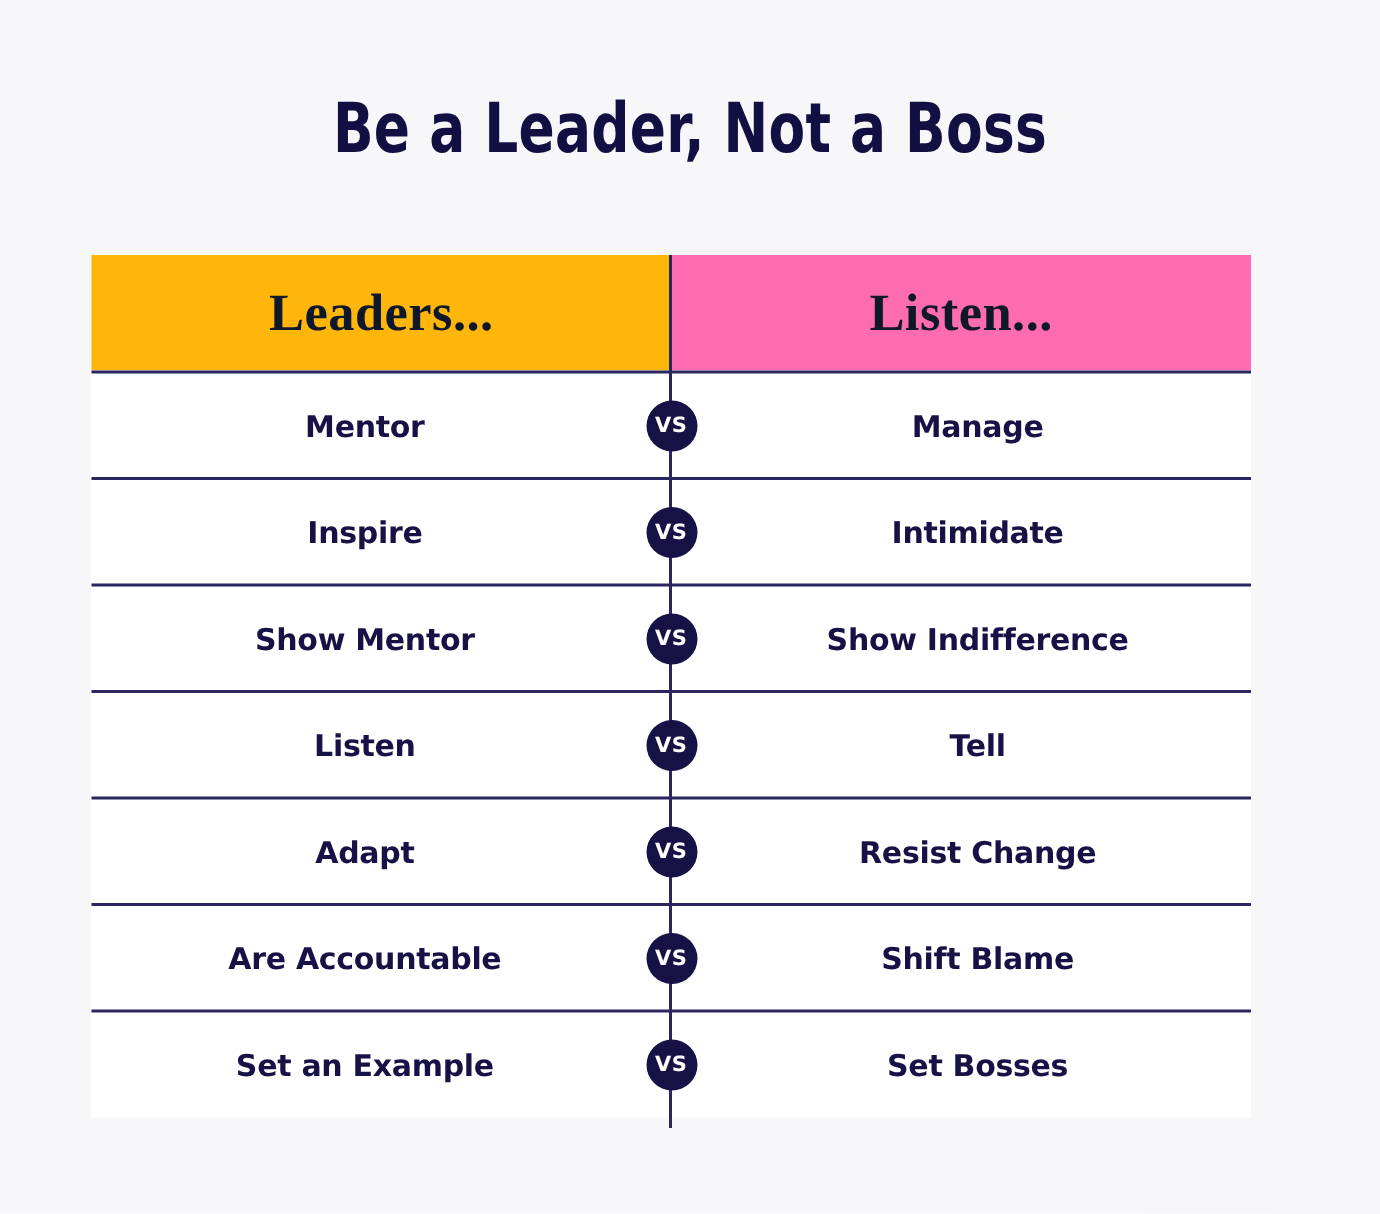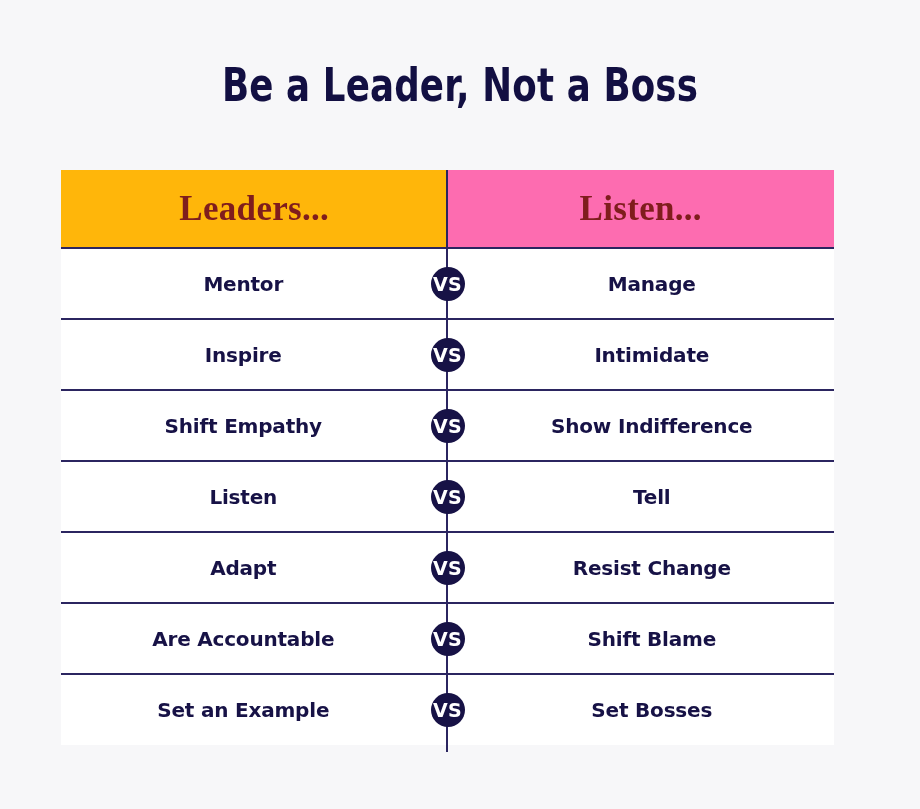--- a/index.html
+++ b/index.html
@@ -58,21 +58,21 @@
     height: 77px;
   }
   .header-cell {
     flex: 1 1 50%;
     display: flex;
     align-items: center;
     justify-content: center;
     font-family: "Liberation Serif", "DejaVu Serif", serif;
     font-weight: bold;
     font-size: 35px;
-    color: #7f1d1d;
+    color: #0f172a;
     letter-spacing: 0.3px;
   }
   #header-leaders { background: #ffb60a; }
   #header-bosses  { background: #fd6cb0; }
 
   
   #body-rows {
     position: relative;
     width: 100%;
   }
@@ -121,21 +121,21 @@
     transform: translate(-50%, -50%);
     width: 34px;
     height: 34px;
     border-radius: 50%;
     background: #171246;
     color: #ffffff;
     display: flex;
     align-items: center;
     justify-content: center;
     font-family: "DejaVu Sans", "Liberation Sans", sans-serif;
-    font-size: 19px;
+    font-size: 14px;
     font-weight: bold;
     letter-spacing: 0.4px;
     text-transform: uppercase;
     z-index: 5;
   }
 </style>
 </head>
 <body>
 
 <div id="page">
@@ -154,21 +154,21 @@
           <div class="data-cell cell-left">Mentor</div>
           <div class="data-cell cell-right">Manage</div>
           <div class="vs-badge">vs</div>
         </div>
         <div class="data-row">
           <div class="data-cell cell-left">Inspire</div>
           <div class="data-cell cell-right">Intimidate</div>
           <div class="vs-badge">vs</div>
         </div>
         <div class="data-row">
-          <div class="data-cell cell-left">Shift Empathy</div>
+          <div class="data-cell cell-left">Show Mentor</div>
           <div class="data-cell cell-right">Show Indifference</div>
           <div class="vs-badge">vs</div>
         </div>
         <div class="data-row">
           <div class="data-cell cell-left">Listen</div>
           <div class="data-cell cell-right">Tell</div>
           <div class="vs-badge">vs</div>
         </div>
         <div class="data-row">
           <div class="data-cell cell-left">Adapt</div>

